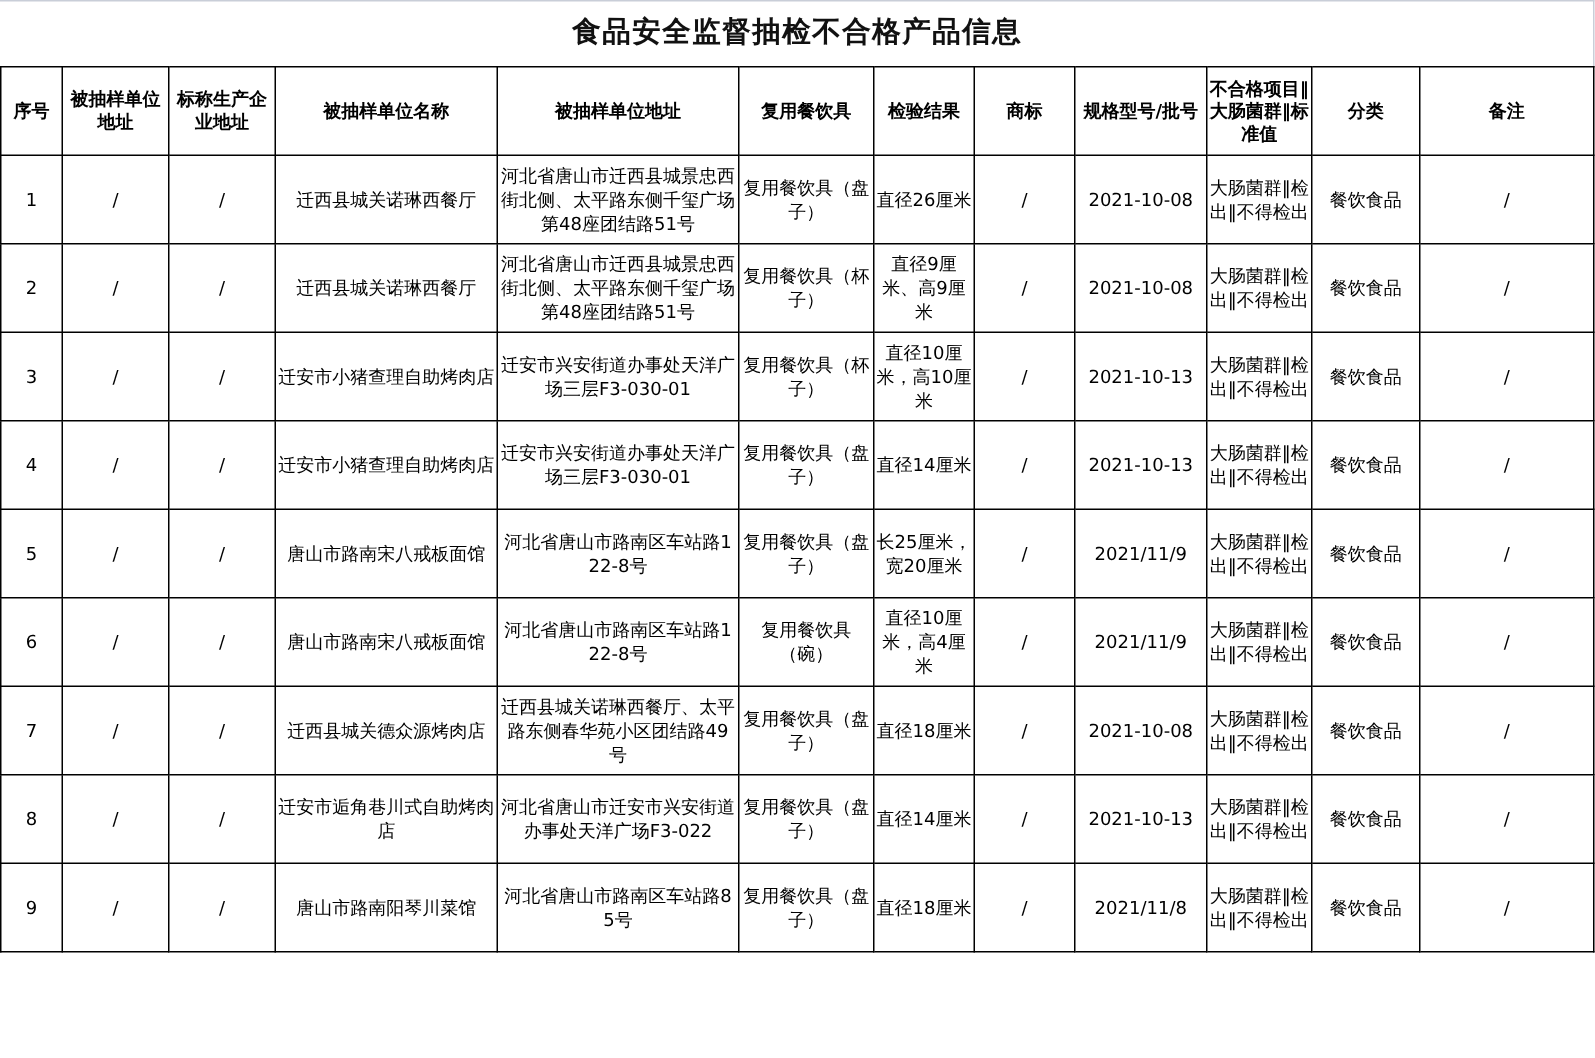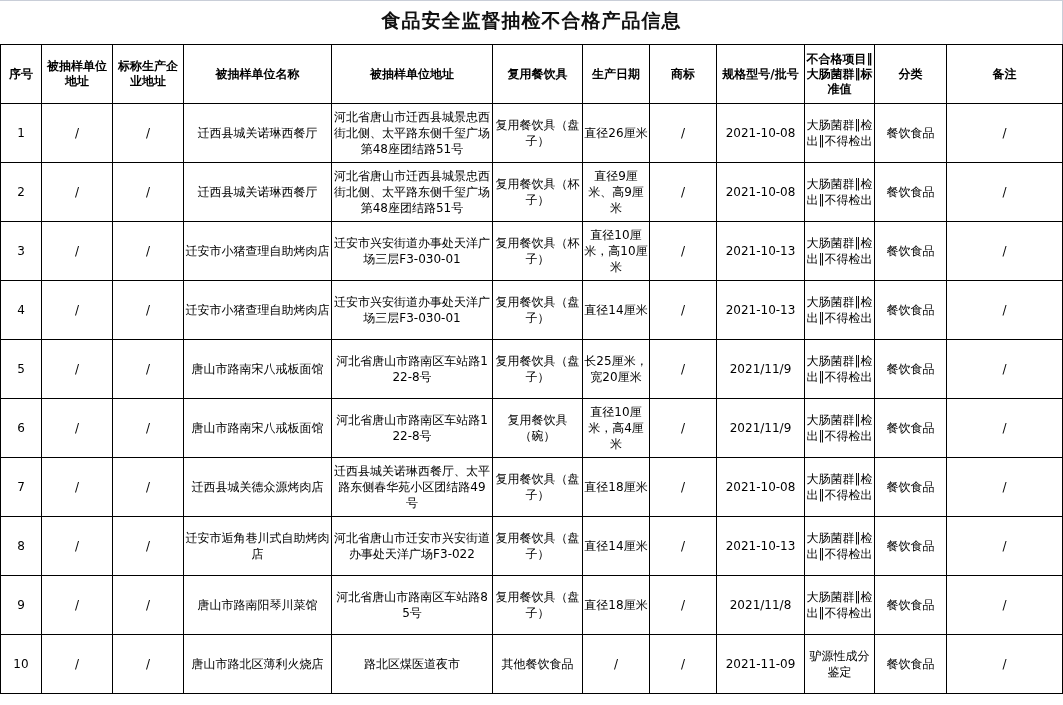--- a/index.html
+++ b/index.html
@@ -2,21 +2,21 @@
 <html><head>
 <meta charset="utf-8">
 <style>
   html, body { margin: 0; padding: 0; background: #ffffff; }
   body { width: 1063px; height: 705px; overflow: hidden; position: relative;
          font-family: "DejaVu Sans", "Liberation Sans", sans-serif; color: #000; }
   .frame-top { position: absolute; left: 0; top: 0; width: 1063px; height: 1px; background: #c9ced8; }
   .frame-right { position: absolute; right: 0; top: 0; width: 1px; height: 44px; background: #c9ced8; }
   .title { position: absolute; left: 0; top: 0; width: 1063px; height: 44px;
            line-height: 44px; text-align: center;
-           font-family: Liberation Mono, monospace;
+           font-family: Liberation Serif, serif;
            font-size: 19px; font-weight: bold; letter-spacing: 1px; color: #111; }
   table { position: absolute; left: 0; top: 44px; border-collapse: collapse;
           table-layout: fixed; width: 1062px; }
   td, th { border: 1.5px solid #000; text-align: center; vertical-align: middle;
            padding: 0 1px; font-size: 12px; line-height: 16px; overflow: hidden; word-break: break-all; }
   th { height: 58px; font-weight: bold; font-size: 12px; line-height: 15px; }
   td { height: 58px; }
 </style>
 </head>
 <body>
@@ -41,21 +41,21 @@
       <col style="width:116px">
   </colgroup>
   <thead>
     <tr>
       <th>序号</th>
       <th>被抽样单位地址</th>
       <th>标称生产企业地址</th>
       <th>被抽样单位名称</th>
       <th>被抽样单位地址</th>
       <th>复用餐饮具</th>
-      <th>生产日期</th>
+      <th>检验结果</th>
       <th>商标</th>
       <th>规格型号/批号</th>
       <th>不合格项目‖大肠菌群‖标准值</th>
       <th>分类</th>
       <th>备注</th>
     </tr>
   </thead>
   <tbody id="tbody">
       <tr>
         <td>1</td>
@@ -176,28 +176,14 @@
         <td>唐山市路南阳琴川菜馆</td>
         <td>河北省唐山市路南区车站路85号</td>
         <td>复用餐饮具（盘子）</td>
         <td>直径18厘米</td>
         <td>/</td>
         <td>2021/11/8</td>
         <td>大肠菌群‖检出‖不得检出</td>
         <td>餐饮食品</td>
         <td>/</td>
       </tr>
-      <tr>
-        <td>10</td>
-        <td>/</td>
-        <td>/</td>
-        <td>唐山市路北区薄利火烧店</td>
-        <td>路北区煤医道夜市</td>
-        <td>其他餐饮食品</td>
-        <td>/</td>
-        <td>/</td>
-        <td>2021-11-09</td>
-        <td>驴源性成分鉴定</td>
-        <td>餐饮食品</td>
-        <td>/</td>
-      </tr>
     </tbody>
 </table>
 
 </body></html>

